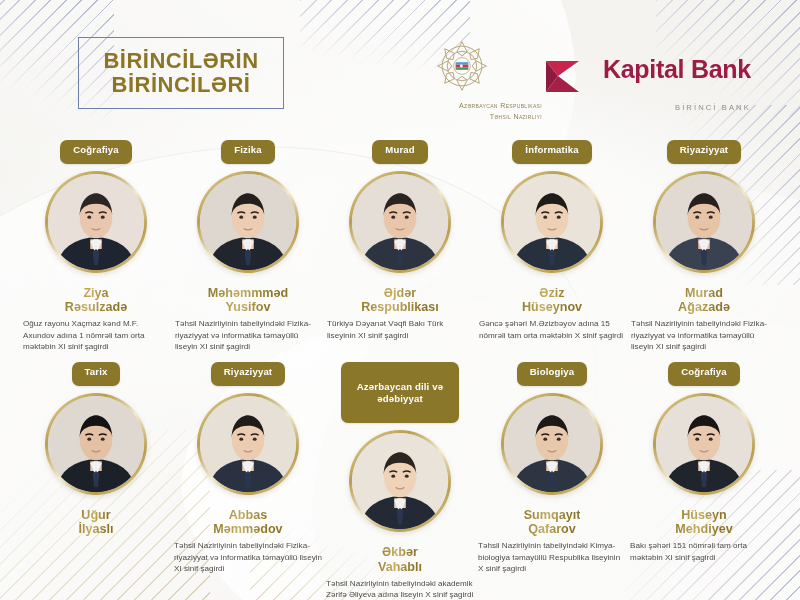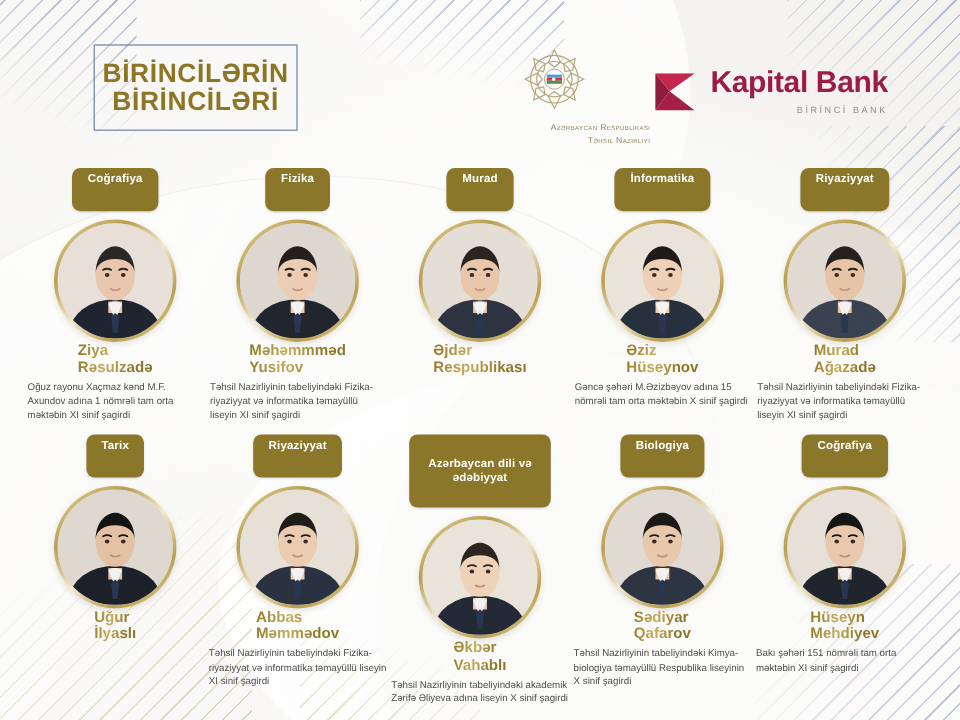--- a/index.html
+++ b/index.html
@@ -56,64 +56,64 @@
     mask-image:linear-gradient(300deg,#000 5%,transparent 78%);}
   .hatch-bm{left:250px;bottom:-10px;width:150px;height:90px;
     background:repeating-linear-gradient(-45deg,#b9a66a 0 1.3px,transparent 1.3px 12px);
     opacity:.4;
     -webkit-mask-image:linear-gradient(20deg,#000 5%,transparent 72%);
     mask-image:linear-gradient(20deg,#000 5%,transparent 72%);}
 
   
   .header{position:absolute;left:0;top:0;width:800px;height:136px;}
   .title-box{
-    position:absolute;left:78px;top:37px;width:170px;height:72px;
+    position:absolute;left:78px;top:37px;width:206px;height:72px;
     border:1.6px solid #6f7fa8;box-sizing:border-box;
     display:flex;flex-direction:column;align-items:center;justify-content:center;
     gap:1px;
   }
   .title-line{
     font-weight:bold;font-size:22px;letter-spacing:.5px;color:#8d7526;
     line-height:1.03;white-space:nowrap;
   }
   .ministry{position:absolute;left:382px;top:34px;width:160px;text-align:right;}
   .ministry-emblem{width:64px;height:64px;margin:0 auto;display:block;}
   .ministry-text{
     margin-top:3px;font-size:7.1px;color:#8e7f55;letter-spacing:.35px;
     line-height:1.5;font-variant:small-caps;white-space:nowrap;
   }
-  .bank{position:absolute;left:546px;top:57px;display:flex;align-items:flex-start;gap:13px;}
+  .bank{position:absolute;left:546px;top:57px;display:flex;align-items:flex-start;gap:24px;}
   .bank-mark{width:33px;height:31px;flex:0 0 auto;margin-top:4px;}
   .bank-words{display:flex;flex-direction:column;}
   .bank-name{font-size:25px;font-weight:bold;color:#9c1c45;line-height:1;letter-spacing:-.3px;}
-  .bank-tag{font-size:7.6px;color:#8d8d90;letter-spacing:2.1px;margin-top:5px;text-align:right;}
+  .bank-tag{font-size:7.6px;color:#8d8d90;letter-spacing:2.1px;margin-top:21px;text-align:right;}
 
   
   .row{position:absolute;left:0;width:800px;display:flex;justify-content:center;}
   .row1{top:140px;}
   .row2{top:362px;}
   .card{width:152px;display:flex;flex-direction:column;align-items:center;position:relative;}
   .badge{
     background:#8b7729;color:#fff;border-radius:7px;
     font-size:9.6px;font-weight:bold;letter-spacing:.15px;
-    padding:4px 13px 20px;line-height:1.22;text-align:center;
+    padding:4px 13px 8px;line-height:1.22;text-align:center;
     box-shadow:0 1px 2px rgba(0,0,0,.10);white-space:nowrap;
   }
   .badge.two-line{padding:19px 11px;white-space:normal;width:96px;}
   .photo-wrap{
     margin-top:7px;width:102px;height:102px;border-radius:50%;
     padding:3px;box-sizing:border-box;
     background:linear-gradient(140deg,#e7d9a4 0%,#b99e4e 28%,#f3ead0 52%,#b99e4e 76%,#e6d7a0 100%);
     box-shadow:0 2px 5px rgba(120,110,80,.18);
   }
   .photo{width:100%;height:100%;border-radius:50%;overflow:hidden;position:relative;
          background:#dfe2e6;}
   .photo svg{display:block;width:100%;height:100%;}
   .name{
-    margin-top:0;font-weight:bold;font-size:12.6px;
+    margin-top:13px;text-align:center;font-weight:bold;font-size:12.6px;
     color:#9b8431;line-height:1.13;
     background:linear-gradient(100deg,#8c7526 0%,#c5ad5d 40%,#8c7526 75%);
     -webkit-background-clip:text;background-clip:text;color:transparent;
   }
   .desc{
     margin-top:4px;text-align:left;font-size:8.1px;color:#4e4c49;
     line-height:1.42;width:146px;
   }
   .row2 .desc{width:148px;}
 </style>
@@ -254,20 +254,21 @@
     <path d="M46 57 q4 2.5 8 0" stroke="#b98d77" stroke-width="1.4" fill="none" stroke-linecap="round"></path>
     <path d="M44 70 L50 84 L56 70 L52 68 L48 68 Z" fill="#f2f2f2"></path>
     <path d="M50 78 l3.5 3 -1.5 14 h-4 l-1.5 -14 z" fill="#2a3650"></path>
   </svg>
           </div>
     </div>
     <div class="name">
       <span>Əjdər</span><br>
       <span>Respublikası</span>
     </div>
+    <div class="desc">Türkiyə Dəyanət Vəqfi Bakı Türk liseyinin XI sinif şagirdi</div>
   </div>
       <div class="card">
     <div class="badge">İnformatika</div>
     <div class="photo-wrap">
       <div class="photo">
             <svg viewBox="0 0 100 100" preserveAspectRatio="xMidYMid slice">
     <rect width="100" height="100" fill="#e9e3da"></rect>
     <ellipse cx="50" cy="96" rx="40" ry="30" fill="#27303d"></ellipse>
     <path d="M27 100 C29 78 38 70 50 70 C62 70 71 78 73 100 Z" fill="#27303d"></path>
     <path d="M44 68 h12 v10 h-12 z" fill="#edd0b6"></path>
@@ -413,21 +414,21 @@
     <ellipse cx="57" cy="45" rx="2" ry="1.7" fill="#3a2c24"></ellipse>
     <path d="M39.5 40.5 q3.5 -2 7 0" stroke="#1d1917" stroke-width="1.6" fill="none" stroke-linecap="round"></path>
     <path d="M53.5 40.5 q3.5 -2 7 0" stroke="#1d1917" stroke-width="1.6" fill="none" stroke-linecap="round"></path>
     <path d="M46 57 q4 2.5 8 0" stroke="#b98d77" stroke-width="1.4" fill="none" stroke-linecap="round"></path>
     <path d="M44 70 L50 84 L56 70 L52 68 L48 68 Z" fill="#f2f2f2"></path>
     <path d="M50 78 l3.5 3 -1.5 14 h-4 l-1.5 -14 z" fill="#2a3650"></path>
   </svg>
           </div>
     </div>
     <div class="name">
-      <span>Sədiyar</span><br>
+      <span>Sumqayıt</span><br>
       <span>Qafarov</span>
     </div>
     <div class="desc">Təhsil Nazirliyinin tabeliyindəki Kimya-biologiya təmayüllü Respublika liseyinin X sinif şagirdi</div>
   </div>
       <div class="card">
     <div class="badge">Coğrafiya</div>
     <div class="photo-wrap">
       <div class="photo">
             <svg viewBox="0 0 100 100" preserveAspectRatio="xMidYMid slice">
     <rect width="100" height="100" fill="#e6e0d8"></rect>

